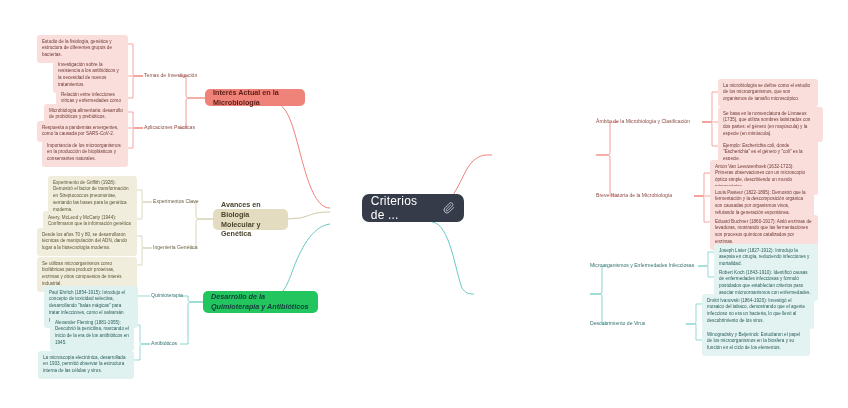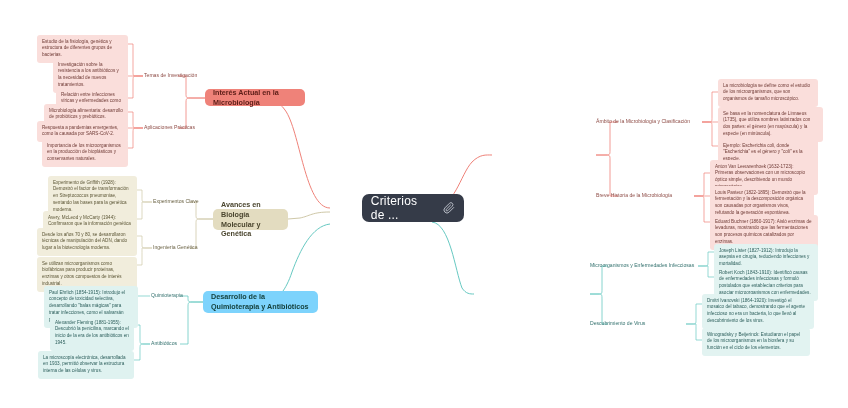--- a/index.html
+++ b/index.html
@@ -58,21 +58,21 @@
     font-size: 7.2px;
     font-weight: bold;
     display: flex;
     align-items: center;
     padding: 4px 8px;
     line-height: 1.35;
     box-sizing: border-box;
   }
   .topic.red    { background: #ef8279; color: #5c1d17; }
   .topic.sand   { background: #e3dcc0; color: #4a452e; }
-  .topic.teal   { background: #7dd3fc; color: #14403c; }
+  .topic.teal   { background: #22c55e; color: #14403c; font-style: italic; }
   .topic.tealb  { background: #9ad7d6; color: #14403c; }
 
   
   .sublabel {
     font-size: 5.1px;
     line-height: 1.3;
     background: transparent;
     white-space: nowrap;
   }
   .sublabel.red  { color: #8d4b45; }

